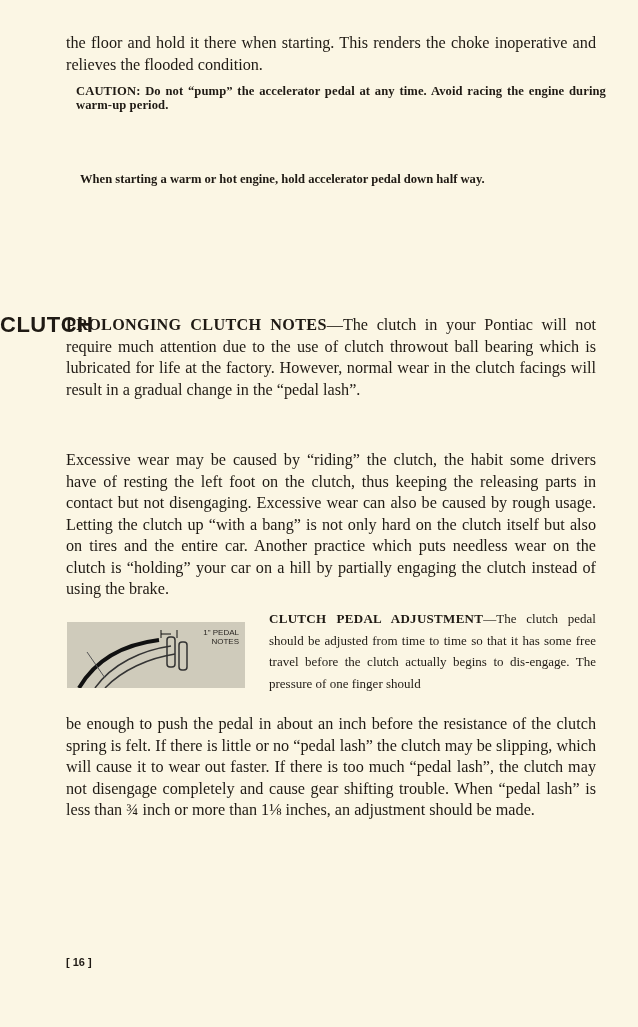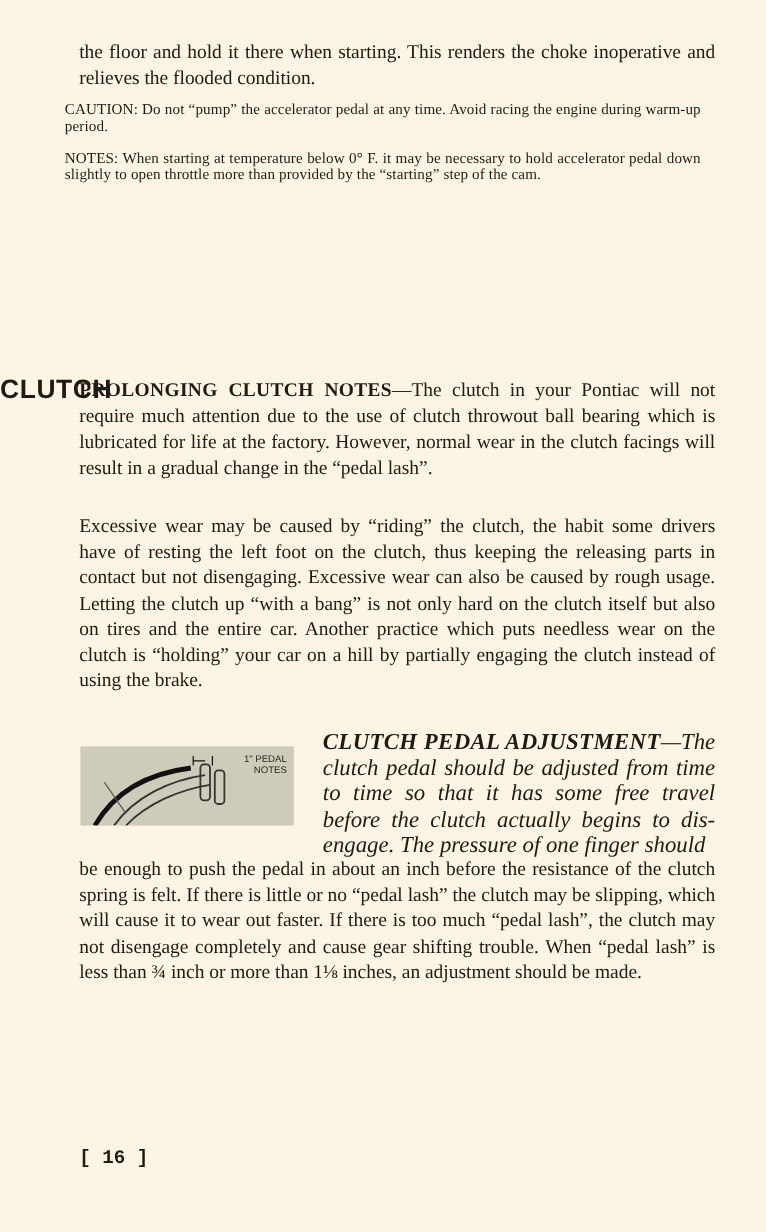--- a/index.html
+++ b/index.html
@@ -8,76 +8,76 @@
     background: #fbf6e4;
     font-family: "Liberation Serif", "DejaVu Serif", serif;
     color: #1f1a14;
   }
   .page { position: relative; width: 638px; height: 1027px; background: #fbf6e4; padding-left: 33px; }
   .body-text {
     position: absolute; left: 66px; width: 530px;
     font-size: 16.2px; line-height: 21.5px; text-align: justify;
   }
   .small-bold {
-    position: absolute; left: 54px; width: 530px;
-    font-size: 12.6px; line-height: 13.6px; font-weight: normal; text-align: justify;
+    position: absolute; left: 76px; width: 530px;
+    font-size: 12.6px; line-height: 13.6px; font-weight: bold; text-align: justify;
     letter-spacing: 0.1px;
   }
   .notes2 { position: absolute; left: 80px; width: 516px; font-size: 12.6px; font-weight: bold; line-height: 14px; }
   .lead-big { font-weight: bold; font-size: 18px; }
   .section-title {
     position: absolute; left: 0; width: 638px; top: 276px; text-align: left;
     font-family: "Liberation Sans", "DejaVu Sans", sans-serif; font-weight: bold;
     font-size: 22px; letter-spacing: 0.5px; margin-top: 36px;
   }
   .figure {
     position: absolute; left: 67px; top: 622px; width: 178px; height: 66px;
     background: #cfcbbb;
   }
   .figure svg { position: absolute; left: 0; top: 0; }
   .fig-label {
     position: absolute; font-family: "Liberation Sans", "DejaVu Sans", sans-serif;
     font-size: 8px; line-height: 9px; color: #2a2622; text-align: right;
   }
   .wrap-text {
     position: absolute; left: 269px; width: 327px;
-    font-size: 19px; line-height: 21.5px; text-align: justify; font-style: italic;
+    font-size: 13px; line-height: 21.5px; text-align: justify;
   }
   .page-num {
-    position: absolute; left: 66px; top: 956px; font-size: 16px; font-weight: bold;
-    font-family: Liberation Mono, monospace;
+    position: absolute; left: 66px; top: 956px; font-size: 11px; font-weight: bold;
+    font-family: Liberation Sans, sans-serif;
   }
   .smcp { font-weight: bold; letter-spacing: 0.3px; }
 </style>
 </head>
 <body>
 
 <div class="page">
 
   <div class="body-text" style="top:33px;">
     <span>the floor and hold it there when starting. This renders the choke inoperative and relieves the flooded condition.</span>
   </div>
 
   <div class="small-bold" style="top:85px;">
     <span>CAUTION: Do not “pump” the accelerator pedal at any time. Avoid racing the engine during warm-up period.</span>
   </div>
 
-  <div class="small-bold" style="top:126px; line-height:12.8px;">
-    <span>NOTES: When starting at temperature below 0° F. it may be necessary to hold accelerator pedal down slightly to open throttle more than provided by the “starting” step of the cam.</span>
+
+  <div class="notes2" style="top:172px;">
+    <span>When starting a warm or hot engine, hold accelerator pedal down half way.</span>
   </div>
-
 
 
   <div class="section-title">CLUTCH</div>
 
   <div class="body-text" style="top:315px;">
     <span class="smcp">PROLONGING CLUTCH NOTES</span><span>—The clutch in your Pontiac will not require much attention due to the use of clutch throwout ball bearing which is lubricated for life at the factory. However, normal wear in the clutch facings will result in a gradual change in the “pedal lash”.</span>
   </div>
 
-  <div class="body-text" style="top:428px;">
+  <div class="body-text" style="top:450px;">
     <span>Excessive wear may be caused by “riding” the clutch, the habit some drivers have of resting the left foot on the clutch, thus keeping the releasing parts in contact but not disengaging. Excessive wear can also be caused by rough usage. Letting the clutch up “with a bang” is not only hard on the clutch itself but also on tires and the entire car. Another practice which puts needless wear on the clutch is “holding” your car on a hill by partially engaging the clutch instead of using the brake.</span>
   </div>
 
   <div class="figure">
     <svg width="178" height="66" viewBox="0 0 178 66">
       <path d="M12 66 C 30 35, 60 22, 92 18" stroke="#111" stroke-width="4" fill="none"></path>
       <path d="M28 66 C 45 42, 75 28, 104 24" stroke="#333" stroke-width="1.5" fill="none"></path>
       <path d="M38 66 C 55 48, 82 36, 108 32" stroke="#333" stroke-width="1.5" fill="none"></path>
       <line x1="20" y1="30" x2="38" y2="56" stroke="#555" stroke-width="1"></line>
       <rect x="100" y="15" width="8" height="30" rx="3" fill="none" stroke="#333" stroke-width="1.5"></rect>

